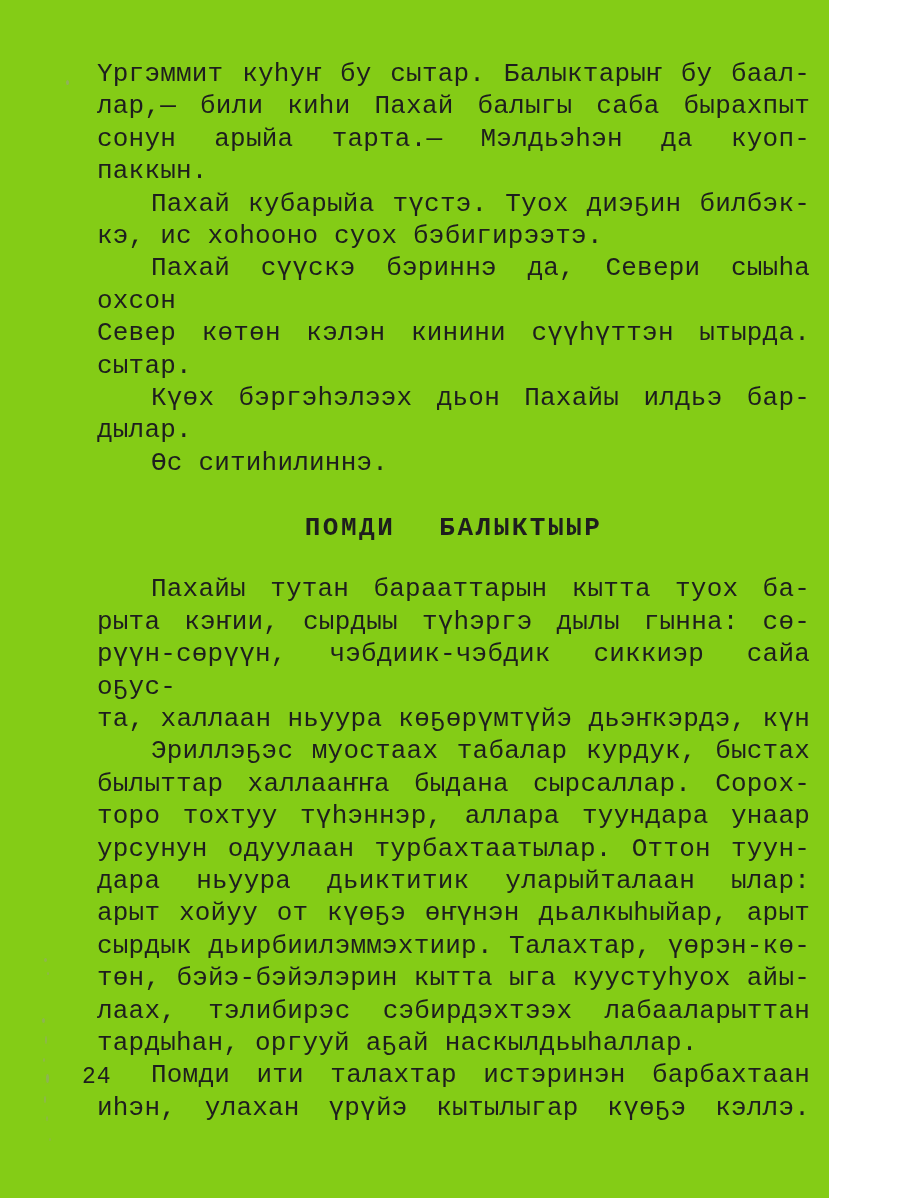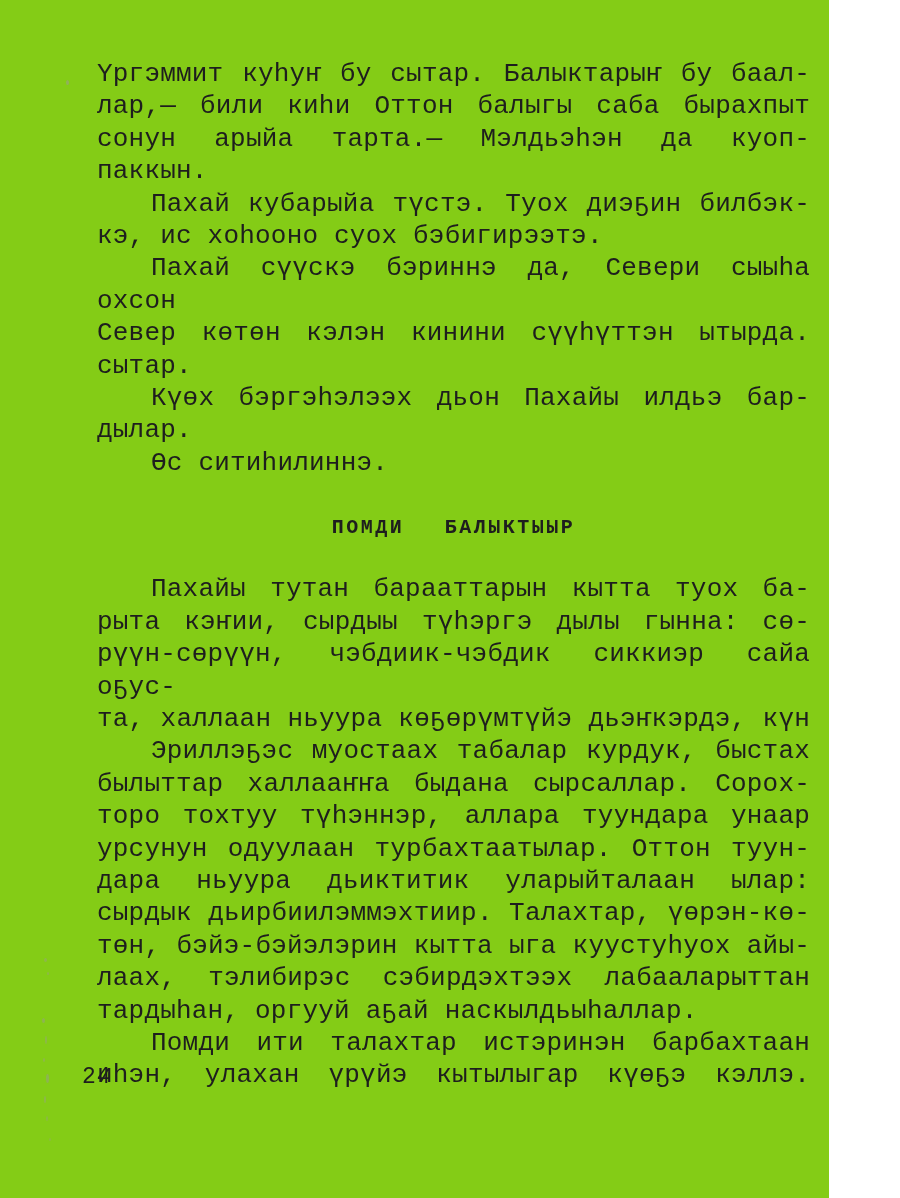--- a/index.html
+++ b/index.html
@@ -34,21 +34,21 @@
     text-align: justify;
     text-align-last: justify;
   }
   .line.last {
     text-align: left;
   }
   .heading {
     margin: 33px 0 29px 0;
     text-align: center;
     font-weight: bold;
-    font-size: 20px;
+    font-size: 26px;
     letter-spacing: 2.5px;
     word-spacing: 26px;
     line-height: 32px;
   }
   .page-number {
     position: absolute;
     left: 82px;
     top: 1064px;
     font-size: 23px;
     letter-spacing: 1px;
@@ -72,21 +72,21 @@
 </style>
 </head>
 <body>
 
 <div class="page">
 
   <div class="text-block">
 
     <div class="para">
       <div class="line j">Үргэммит куһуҥ бу сытар. Балыктарыҥ бу баал-</div>
-      <div class="line j">лар,— били киһи Оттон балыгы саба бырахпыт</div>
+      <div class="line j">лар,— били киһи Пахай балыгы саба бырахпыт</div>
       <div class="line j">сонун арыйа тарта.— Мэлдьэһэн да куоп-</div>
       <div class="line last">паккын.</div>
     </div>
 
     <div class="para indent">
       <div class="line j">Пахай кубарыйа түстэ. Туох диэҕин билбэк-</div>
       <div class="line last">кэ, ис хоһооно суох бэбигирээтэ.</div>
     </div>
 
     <div class="para indent">
@@ -112,20 +112,21 @@
       <div class="line j">рүүн-сөрүүн, чэбдиик-чэбдик сиккиэр сайа оҕус-</div>
       <div class="line j">та, халлаан ньуура көҕөрүмтүйэ дьэҥкэрдэ, күн</div>
     </div>
 
     <div class="para indent">
       <div class="line j">Эриллэҕэс муостаах табалар курдук, быстах</div>
       <div class="line j">былыттар халлааҥҥа быдана сырсаллар. Сорох-</div>
       <div class="line j">торо тохтуу түһэннэр, аллара туундара унаар</div>
       <div class="line j">урсунун одуулаан турбахтаатылар. Оттон туун-</div>
       <div class="line j">дара ньуура дьиктитик уларыйталаан ылар:</div>
+      <div class="line j">арыт хойуу от күөҕэ өҥүнэн дьалкыһыйар, арыт</div>
       <div class="line j">сырдык дьирбиилэммэхтиир. Талахтар, үөрэн-кө-</div>
       <div class="line j">төн, бэйэ-бэйэлэрин кытта ыга куустуһуох айы-</div>
       <div class="line j">лаах, тэлибирэс сэбирдэхтээх лабааларыттан</div>
       <div class="line last">тардыһан, оргууй аҕай наскылдьыһаллар.</div>
     </div>
 
     <div class="para indent">
       <div class="line j">Помди ити талахтар истэринэн барбахтаан</div>
       <div class="line j">иһэн, улахан үрүйэ кытылыгар күөҕэ кэллэ.</div>
     </div>

